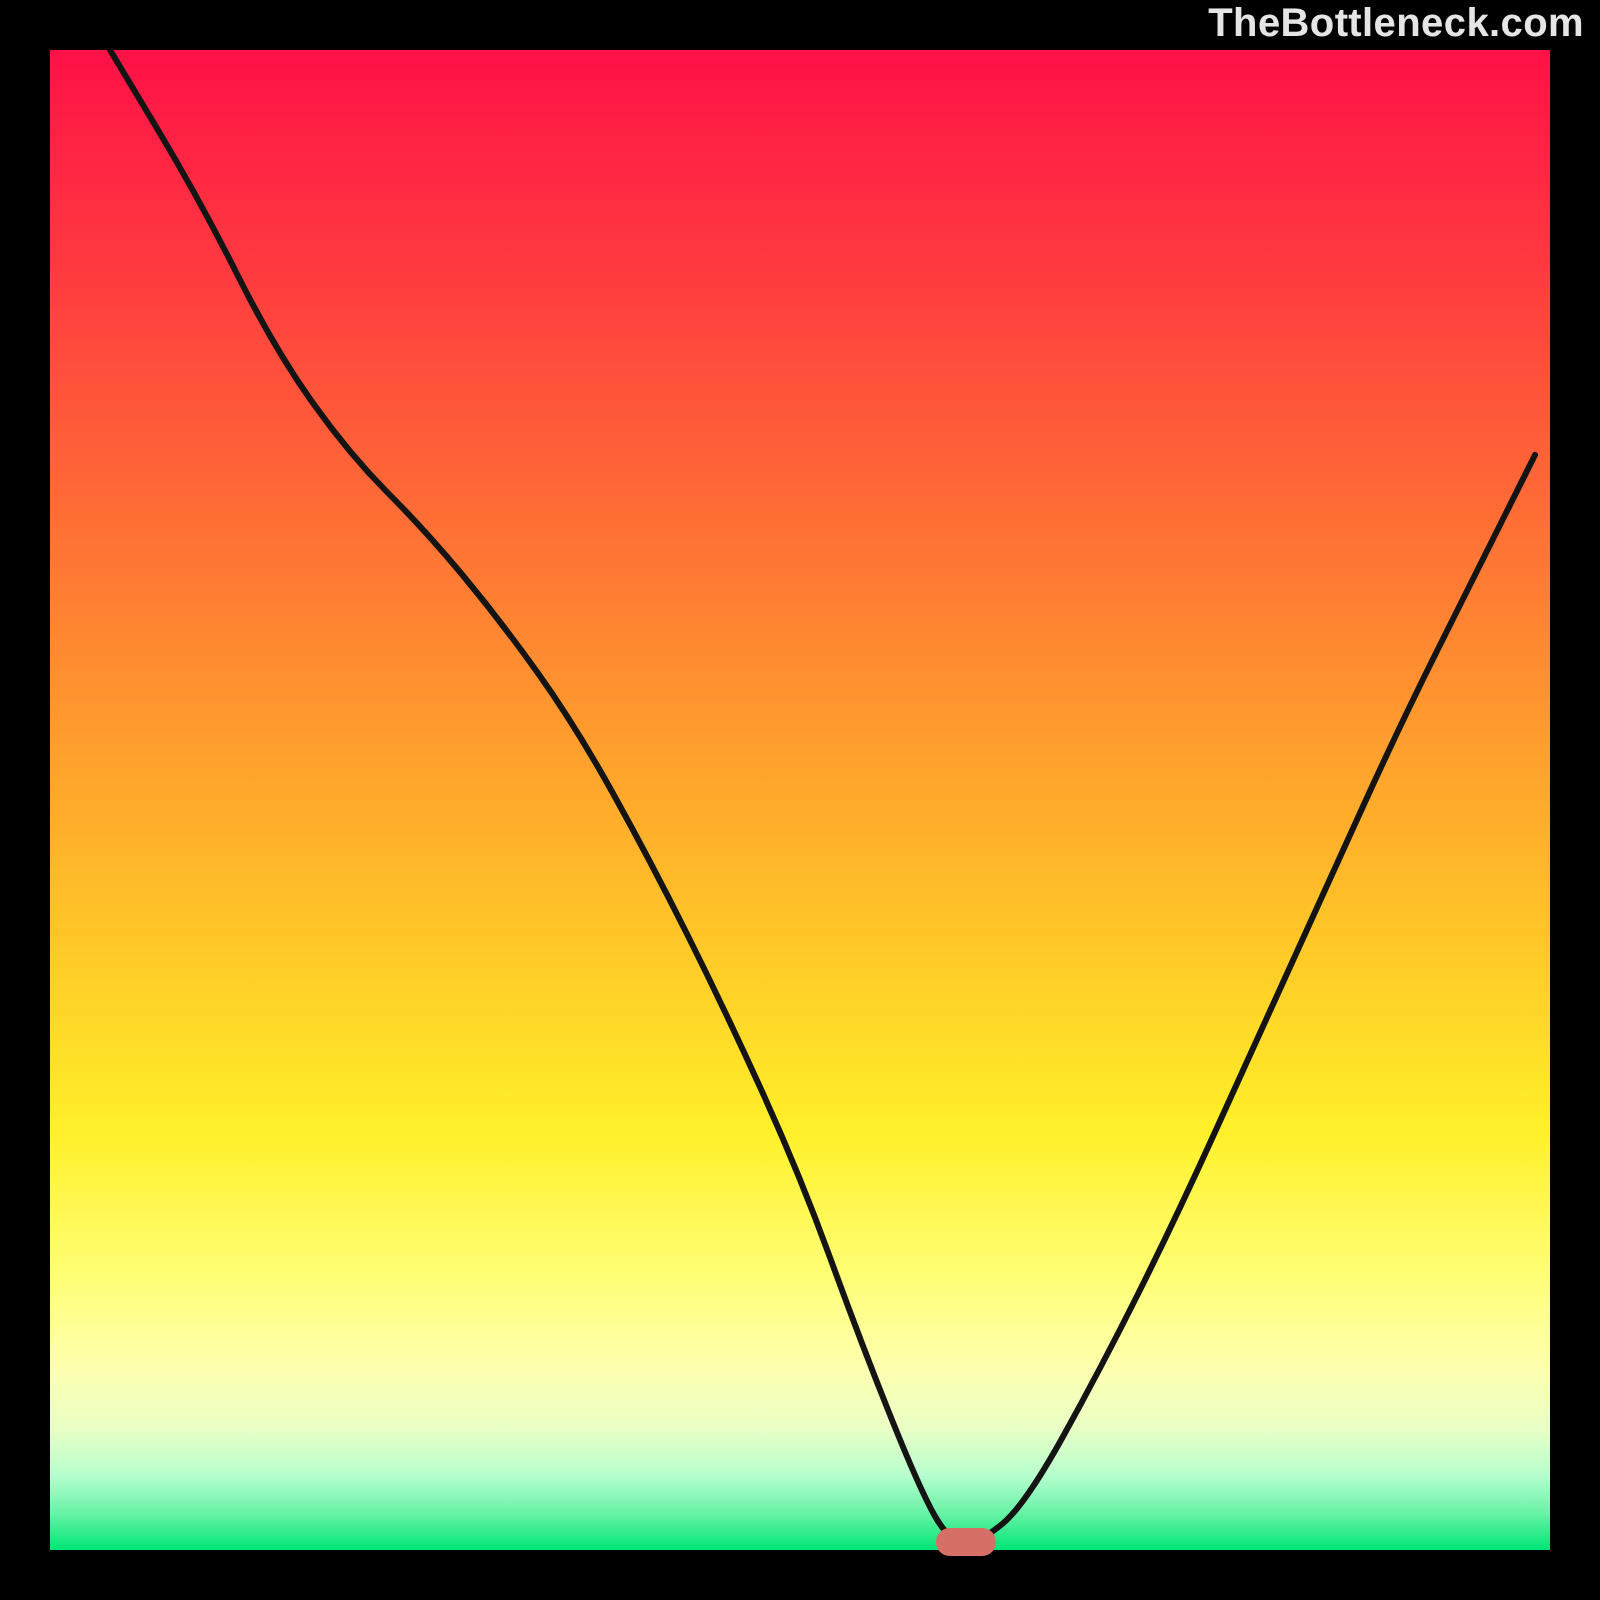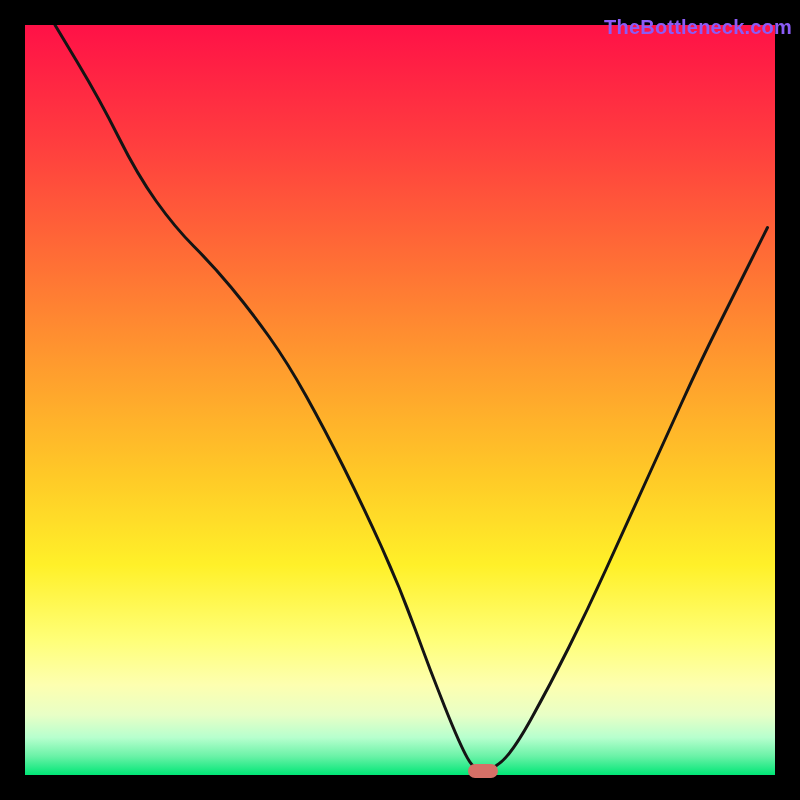--- a/index.html
+++ b/index.html
@@ -11,23 +11,23 @@
     overflow: hidden;
     font-family: Arial, Helvetica, sans-serif;
   }
   .wrap {
     position: relative;
     width: 800px;
     height: 800px;
   }
   .watermark {
     position: absolute;
-    top: 16px;
+    top: 1px;
     right: 8px;
-    color: #8b5cf6;
+    color: #e5e5e5;
     font-size: 20px;
     font-weight: 600;
     letter-spacing: 0.2px;
     z-index: 5;
     text-align: center;
   }
   .plot-outer {
     position: absolute;
     left: 25px;
     top: 25px;

